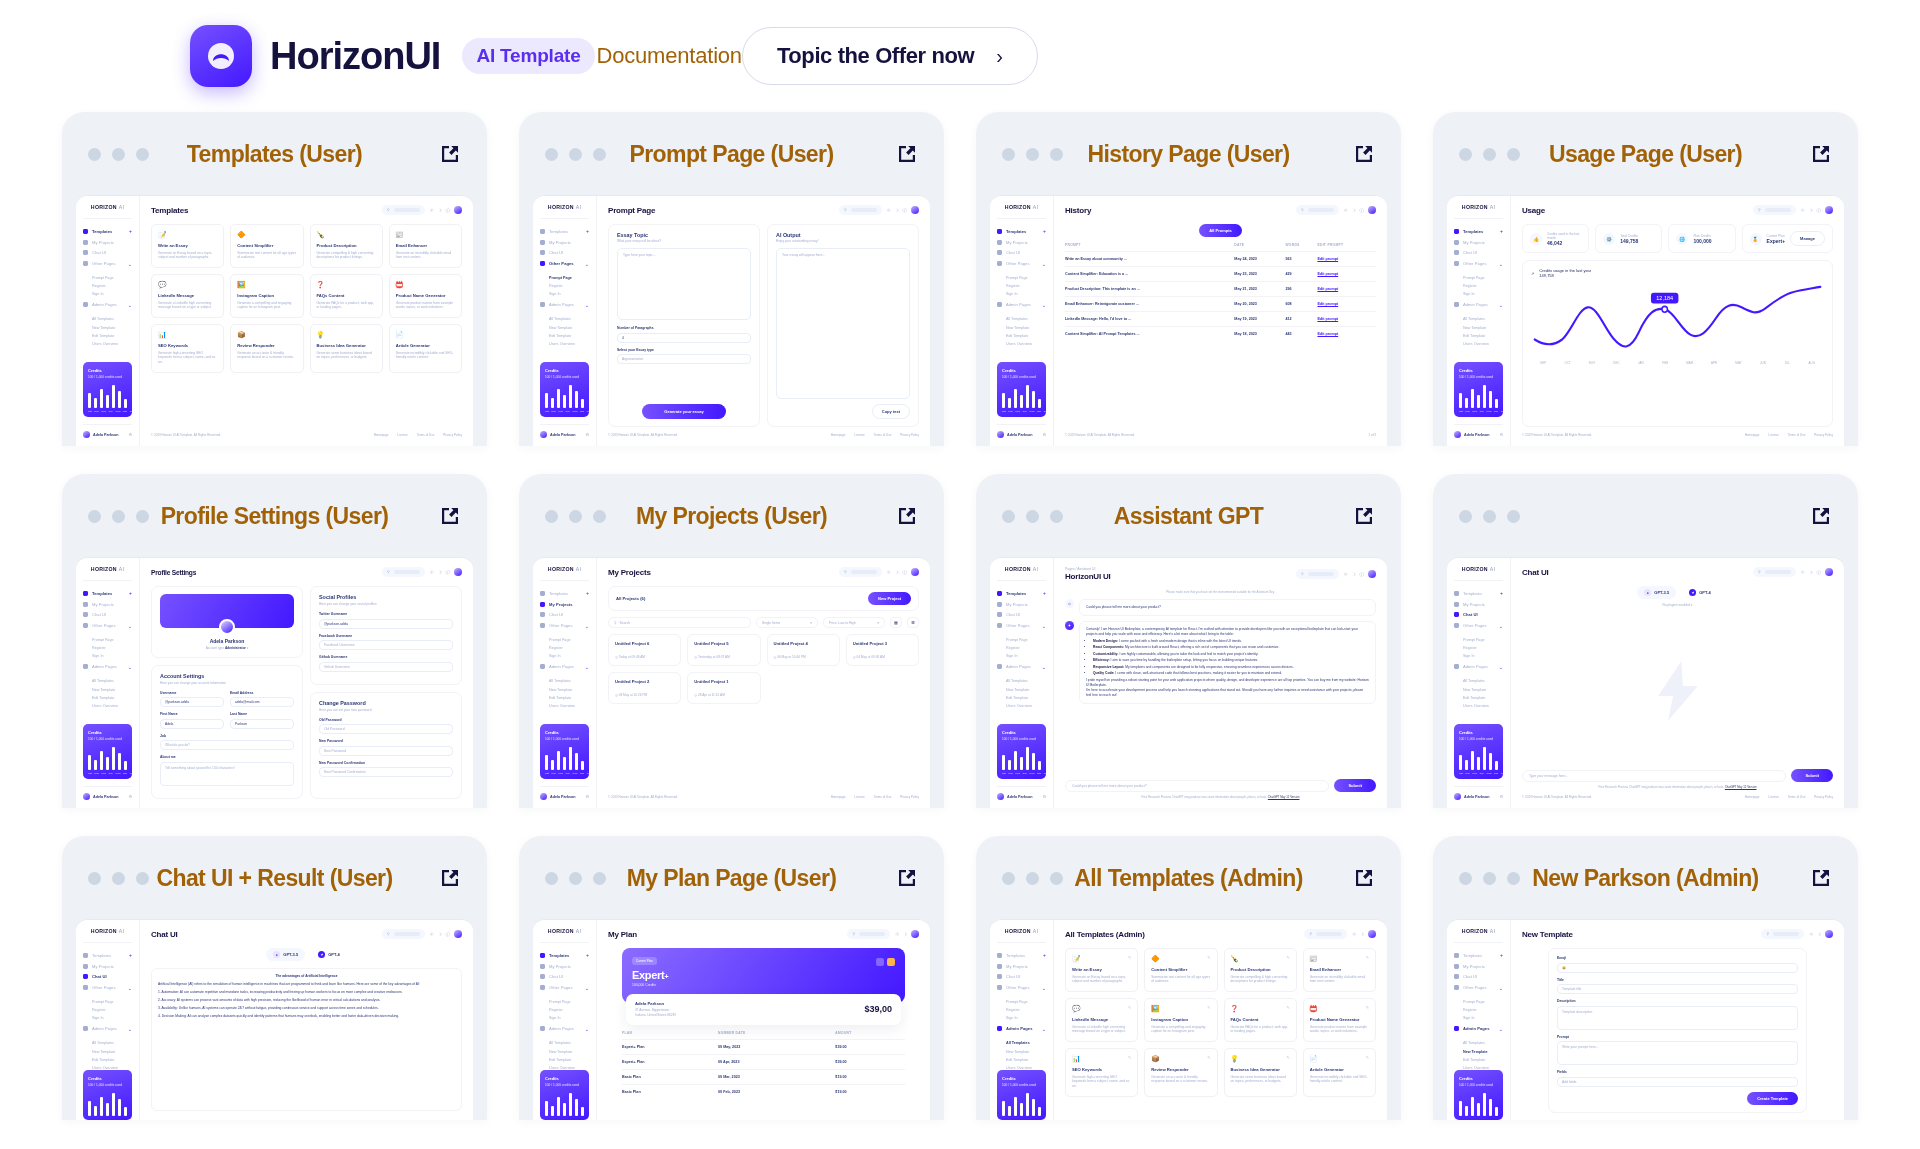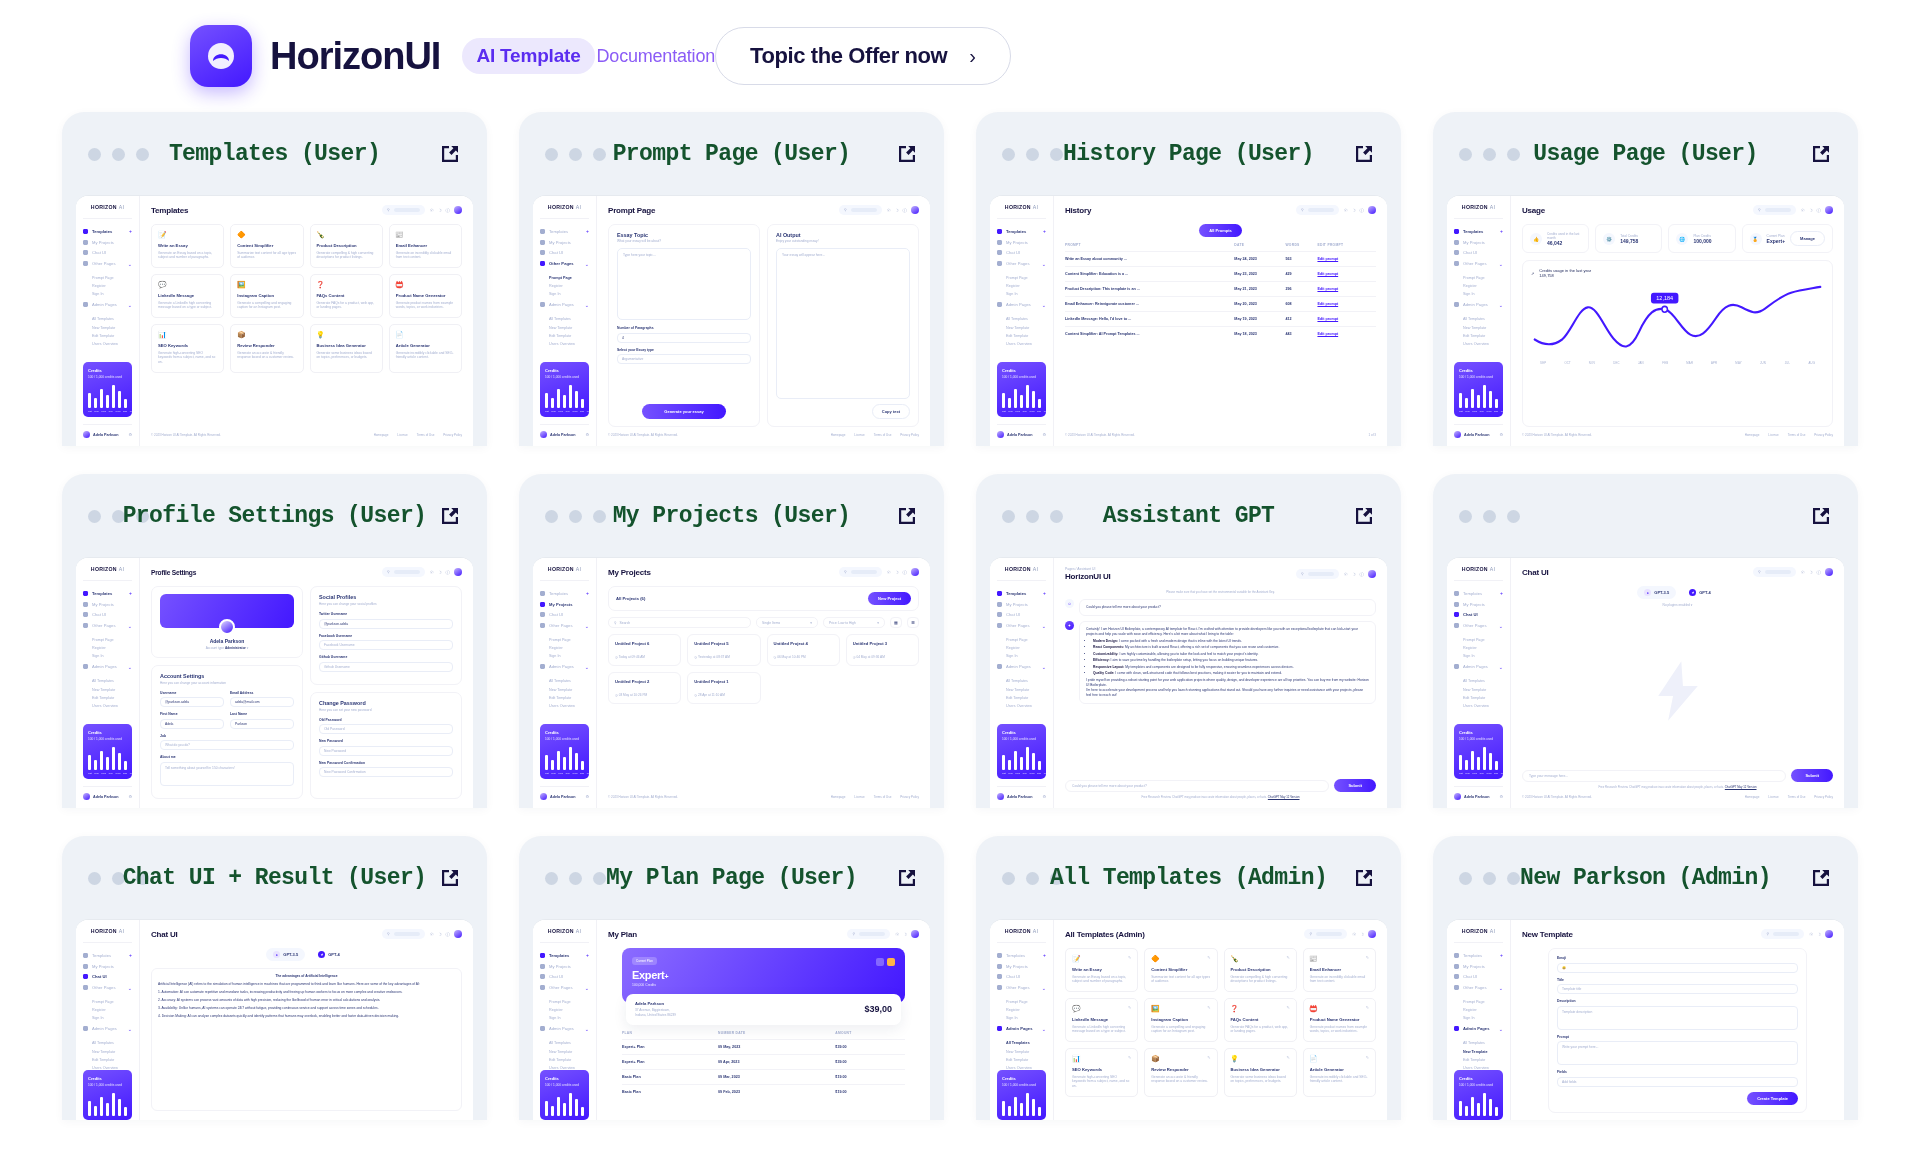--- a/index.html
+++ b/index.html
@@ -34,21 +34,21 @@
   .tagline {
     display:flex; align-items:center; margin-left:22px; white-space:nowrap;
   }
   .tag-pill {
     background:#ece8fd; color:#5b2df0;
     font-size:19px; font-weight:700;
     padding:7px 14px; border-radius:999px;
     letter-spacing:-.2px;
   }
   .tag-rest {
-    font-size:18px; color:#8b5cf6; font-weight:400; margin-left:-4px;
+    font-size:22px; color:#a16207; font-weight:400; margin-left:-4px;
     padding-left:6px; letter-spacing:-.2px;
   }
 
   .main-nav {
     display:flex; align-items:center; margin-left:58px; gap:34px; flex:1 1 auto;
   }
   .nav-item {
     display:flex; align-items:center; gap:10px;
     font-size:22px; color:#3b4168; letter-spacing:-.3px;
     cursor:pointer; line-height:1.42;
@@ -84,23 +84,22 @@
     box-shadow:0 2px 10px rgba(24,39,75,.04);
   }
   .card-head {
     height:84px; position:relative;
     display:flex; align-items:center; padding:0 26px;
   }
   .dots { display:flex; gap:11px; }
   .dot { width:13px; height:13px; border-radius:50%; background:#cdd6e3; }
   .card-title {
     position:absolute; left:0; right:0; text-align:center;
-    font-size:23px; font-weight:700; color:#14532d; letter-spacing:-.6px;
+    font-size:23px; font-weight:700; color:#a16207; letter-spacing:-.6px;
     pointer-events:none;
-    font-family:Liberation Mono, monospace;
   }
   .ext-icon { margin-left:auto; cursor:pointer; display:flex; }
   .ext-icon svg { display:block; }
 
   .card-body {
     background:#ffffff;
     margin:0 14px;
     border-radius:12px 12px 0 0;
     height:250px;
     overflow:hidden;

